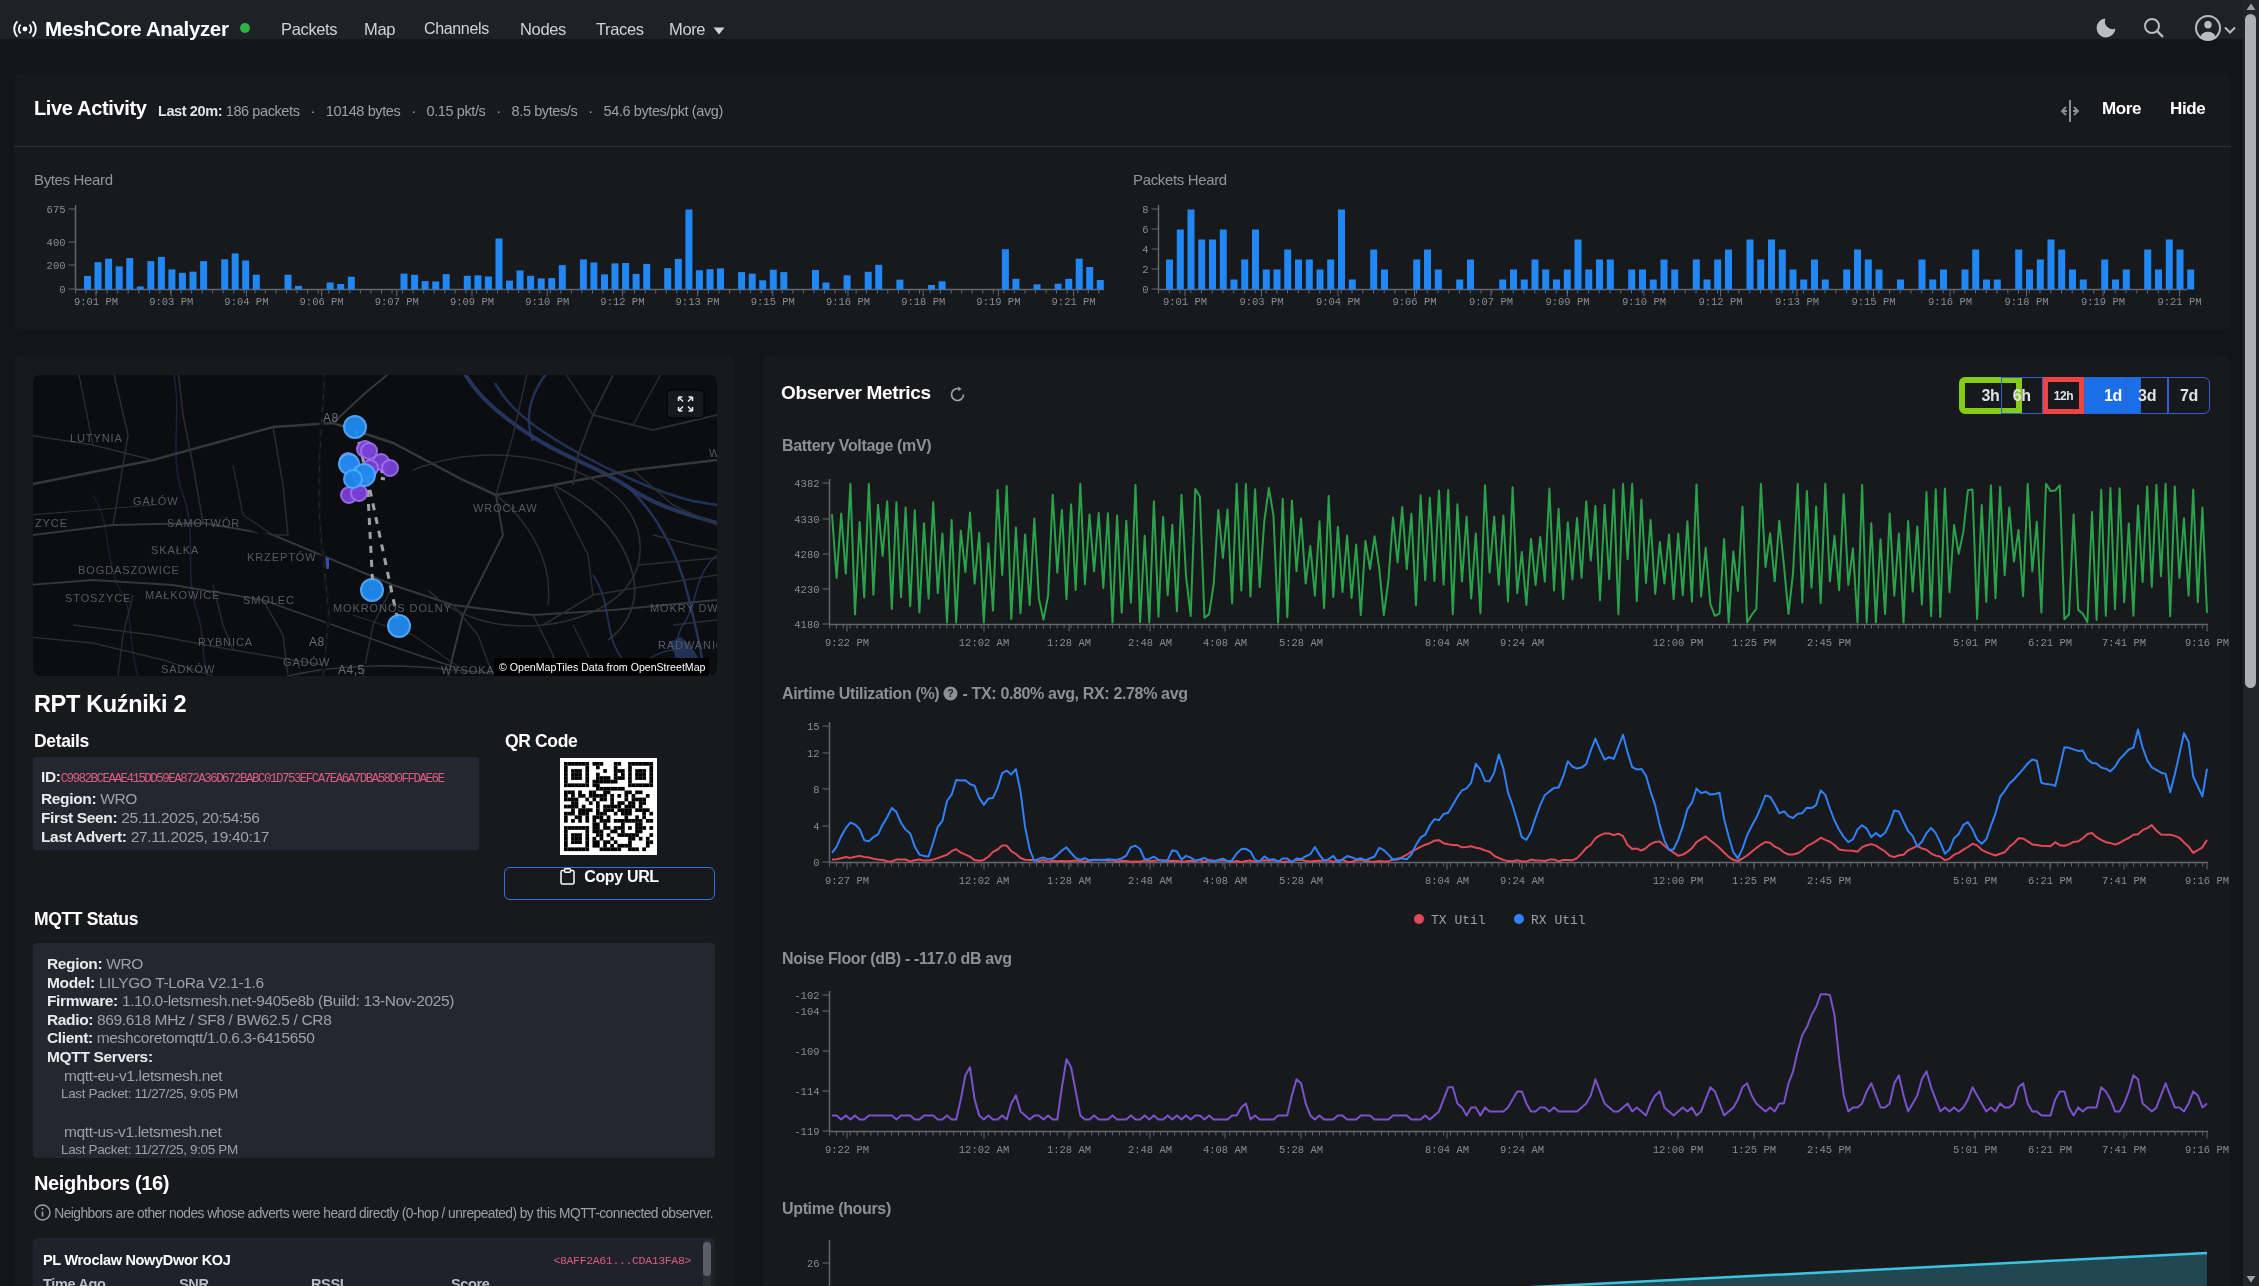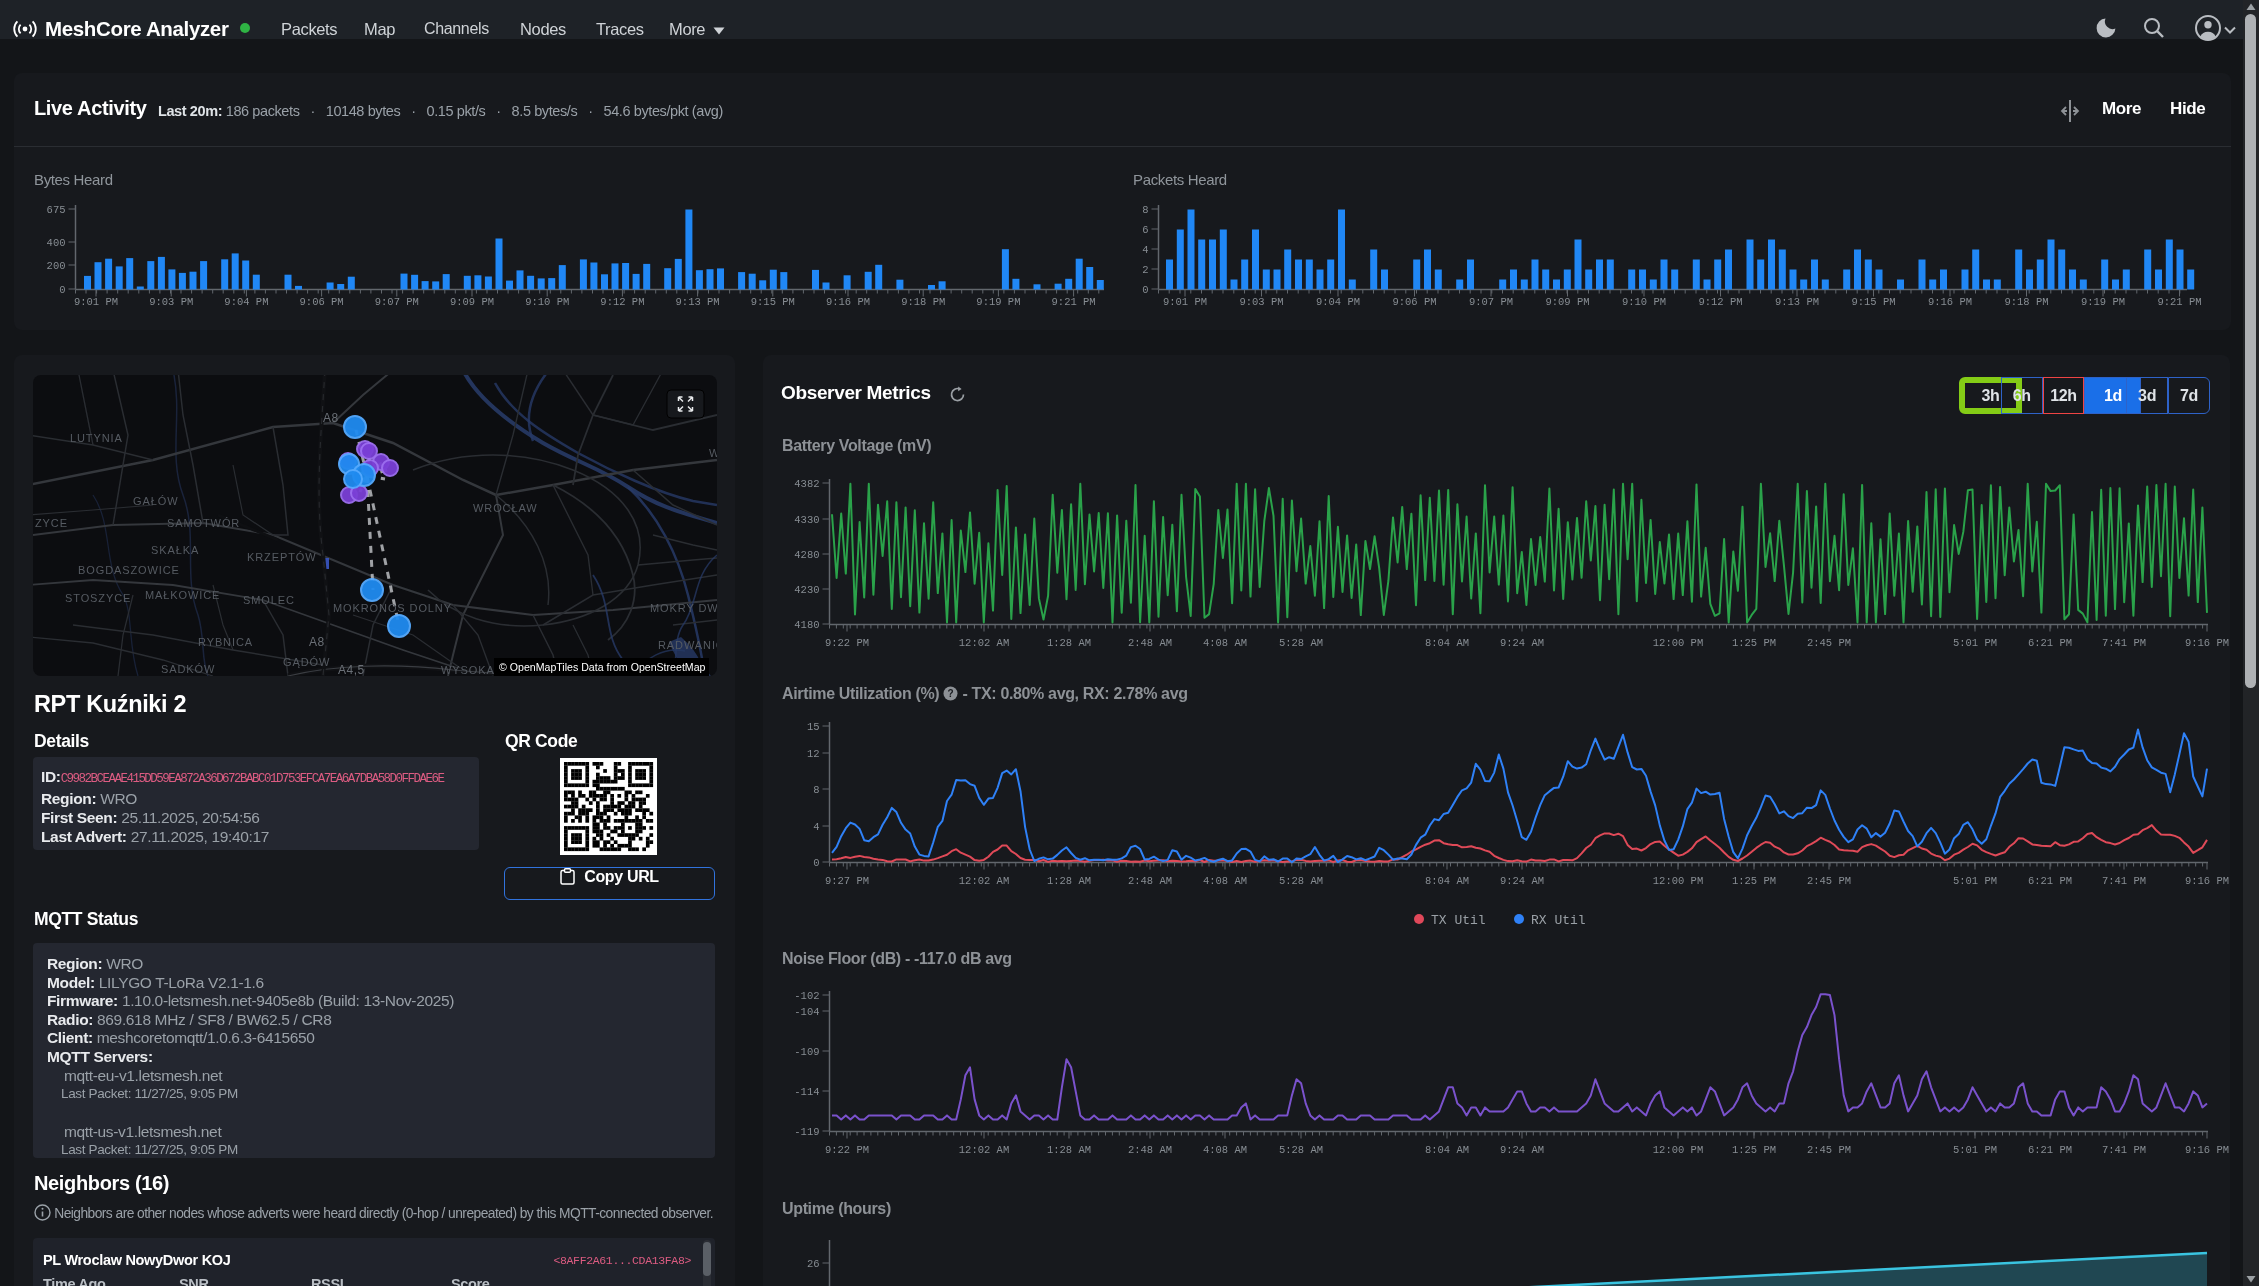--- a/index.html
+++ b/index.html
@@ -996,21 +996,21 @@
 </div>
   </div>
 <div class="card" style="left:763px;top:355px;width:1467px;height:1000px">
     <div class="abs hd" style="left:18px;top:27px;font-size:19px">Observer Metrics</div>
     <svg class="abs" style="left:186px;top:31px" width="17" height="17" viewBox="0 0 17 17">
       <path d="M 14.5,8.5 A 6,6 0 1 1 10.6,2.9" fill="none" stroke="#9a9fa4" stroke-width="1.7"></path>
       <path d="M 9.2,0.6 L 12.6,3.1 L 9.2,5.3 Z" fill="#9a9fa4"></path>
     </svg>
     <div class="abs b" style="left:1196px;top:22px;width:63px;height:37px;border:6px solid #84cc16;border-radius:6px 0 0 6px;background:transparent;color:#dfe3e7;font-size:16px;display:flex;align-items:center;justify-content:center">3h</div>
     <div class="abs b" style="left:1237.8px;top:22px;width:41.8px;height:37px;border:1px solid #2e62c8;background:transparent;color:#dfe3e7;font-size:16px;display:flex;align-items:center;justify-content:center">6h</div>
-    <div class="abs b" style="left:1279.6px;top:22px;width:41.8px;height:37px;border:1px solid #ef4444;background:transparent;color:#dfe3e7;font-size:16px;display:flex;align-items:center;justify-content:center">12h</div>
+    <div class="abs b" style="left:1279.6px;top:22px;width:41.8px;height:37px;border:5px solid #ef4444;background:transparent;color:#dfe3e7;font-size:12px;display:flex;align-items:center;justify-content:center">12h</div>
     <div class="abs b" style="left:1321.4px;top:22px;width:57px;height:37px;border:1px solid #2e62c8;background:#1a6fe8;color:#fff;font-size:16px;display:flex;align-items:center;justify-content:center">1d</div>
     <div class="abs b" style="left:1363.2px;top:22px;width:41.8px;height:37px;border:1px solid #2e62c8;background:transparent;color:#dfe3e7;font-size:16px;display:flex;align-items:center;justify-content:center">3d</div>
     <div class="abs b" style="left:1405px;top:22px;width:41.8px;height:37px;border:1px solid #2e62c8;border-radius:0 6px 6px 0;background:transparent;color:#dfe3e7;font-size:16px;display:flex;align-items:center;justify-content:center">7d</div>
     <div class="ct" style="left:19px;top:82px">Battery Voltage (mV)</div>
     <div class="ct" style="left:19px;top:330px">Airtime Utilization (%)
  <svg width="15" height="15" viewBox="0 0 15 15" style="vertical-align:-2px">
         <circle cx="7.5" cy="7.5" r="7" fill="#8d9196"></circle>
         <text x="7.5" y="11" text-anchor="middle" font-size="10" font-weight="bold" fill="#17191d">?</text>
       </svg>
  - TX: 0.80% avg, RX: 2.78% avg</div>

